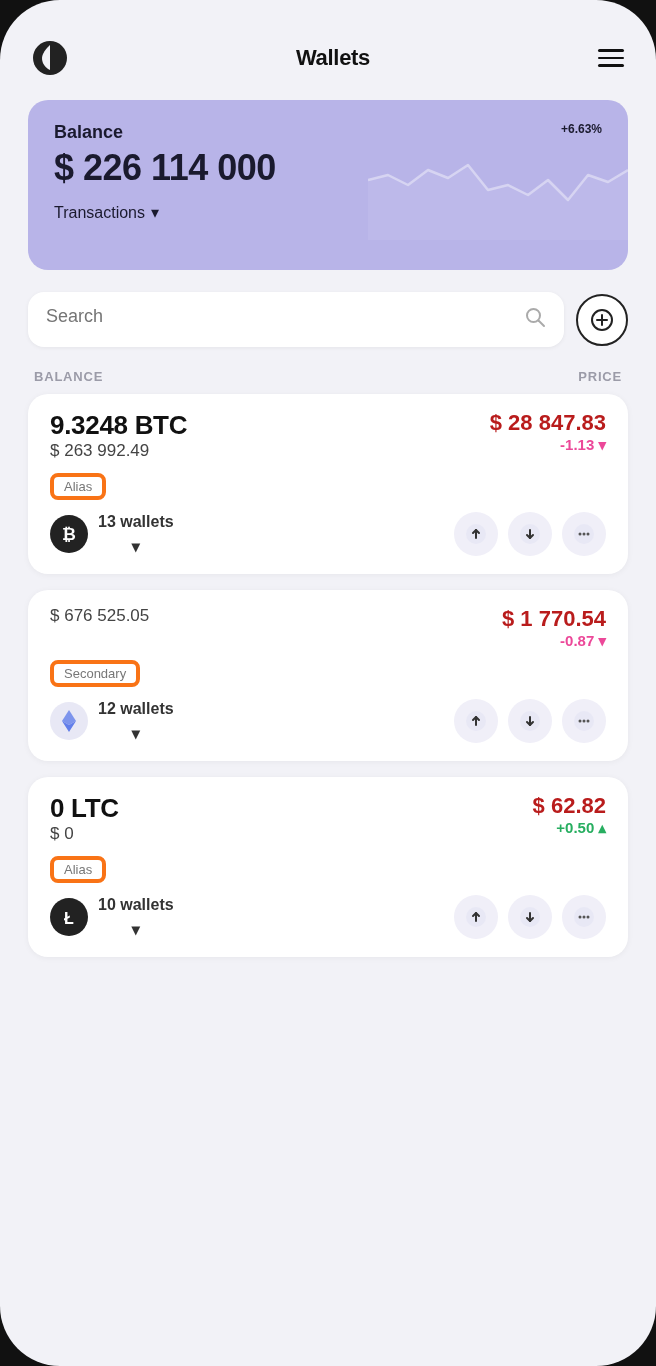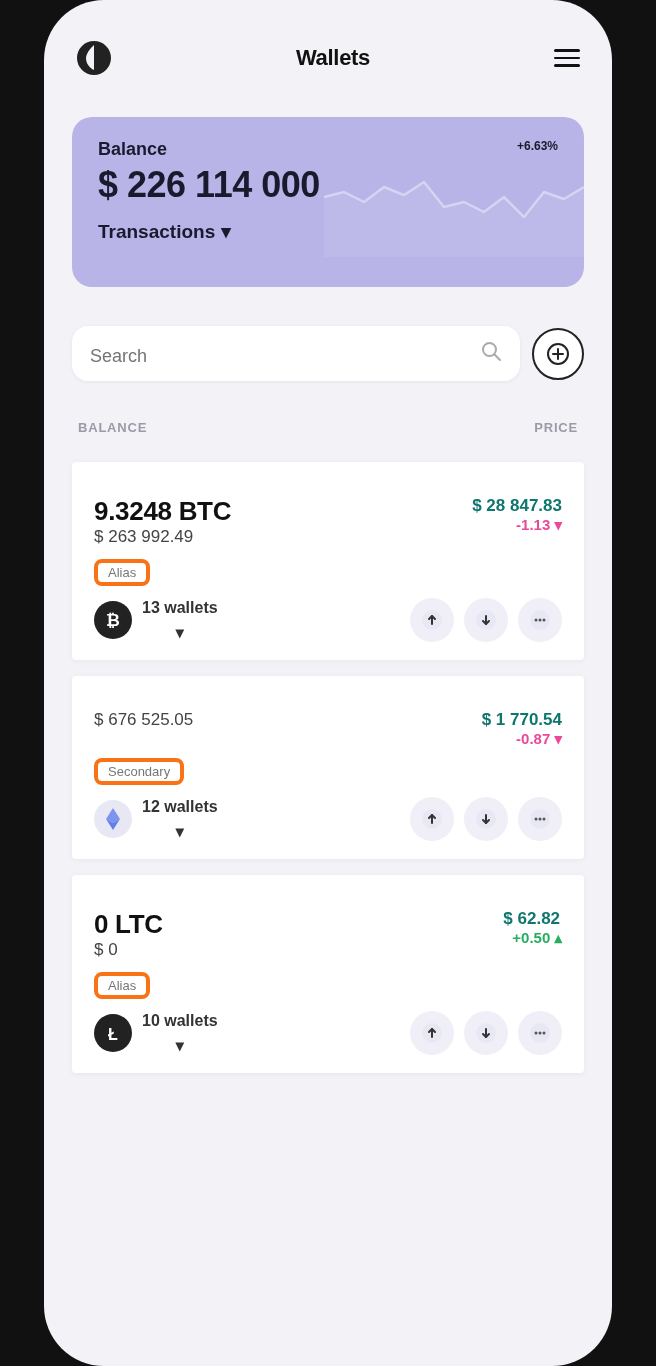--- a/index.html
+++ b/index.html
@@ -5,29 +5,29 @@
     * { box-sizing: border-box; margin: 0; padding: 0; }
     body {
       background: #111;
       display: flex;
       justify-content: center;
       align-items: center;
       min-height: 100vh;
       font-family: -apple-system, BlinkMacSystemFont, 'Segoe UI', sans-serif;
     }
     .phone {
-      width: 568px;
+      width: 656px;
       height: 1366px;
       background: #f2f2f7;
       border-radius: 60px;
       overflow: hidden;
       display: flex;
       flex-direction: column;
       padding: 40px 28px 40px 28px;
-      gap: 17px;
+      gap: 0;
     }
     
     .header {
       display: flex;
       align-items: center;
       justify-content: space-between;
       padding: 0 4px 24px 4px;
     }
     .logo {
       width: 36px;
@@ -83,22 +83,22 @@
       font-size: 36px;
       font-weight: 800;
       color: #1a1a2e;
       margin-bottom: 14px;
       letter-spacing: -0.5px;
     }
     .transactions-btn {
       display: flex;
       align-items: center;
       gap: 6px;
-      font-size: 19px;
-      font-weight: 700;
+      font-size: 16px;
+      font-weight: 400;
       color: #1a1a2e;
       cursor: pointer;
     }
     .chart-overlay {
       position: absolute;
       right: 0;
       top: 30px;
       width: 260px;
       height: 110px;
       opacity: 0.6;
@@ -109,21 +109,21 @@
       display: flex;
       align-items: center;
       gap: 12px;
       margin-bottom: 22px;
     }
     .search-box {
       flex: 1;
       background: #fff;
       border-radius: 16px;
       display: flex;
-      align-items: flex-end;
+      align-items: flex-start;
       padding: 14px 18px;
       gap: 12px;
       box-shadow: 0 1px 4px rgba(0,0,0,0.06);
     }
     .search-input-field {
       flex: 1;
       border: none;
       outline: none;
       font-size: 18px;
       color: #888;
@@ -164,40 +164,40 @@
     }
 
     
     .cards-list {
       display: flex;
       flex-direction: column;
       gap: 16px;
     }
     .crypto-card {
       background: #fff;
-      border-radius: 4px;
-      padding: 34px 22px 18px 22px;
+      border-radius: 20px;
+      padding: 16px 22px 18px 22px;
       box-shadow: 0 1px 6px rgba(0,0,0,0.05);
     }
     .card-top {
       display: flex;
       justify-content: space-between;
       align-items: flex-start;
       margin-bottom: 2px;
     }
     .crypto-amount {
       font-size: 26px;
       font-weight: 800;
       color: #111;
       letter-spacing: -0.3px;
     }
     .crypto-usd-price {
-      font-size: 17px;
+      font-size: 22px;
       font-weight: 600;
-      color: #0f766e;
+      color: #b91c1c;
       text-align: left;
     }
     .crypto-usd-main {
       font-size: 17px;
       color: #444;
       margin-bottom: 2px;
     }
     .crypto-change {
       font-size: 15px;
       font-weight: 600;

